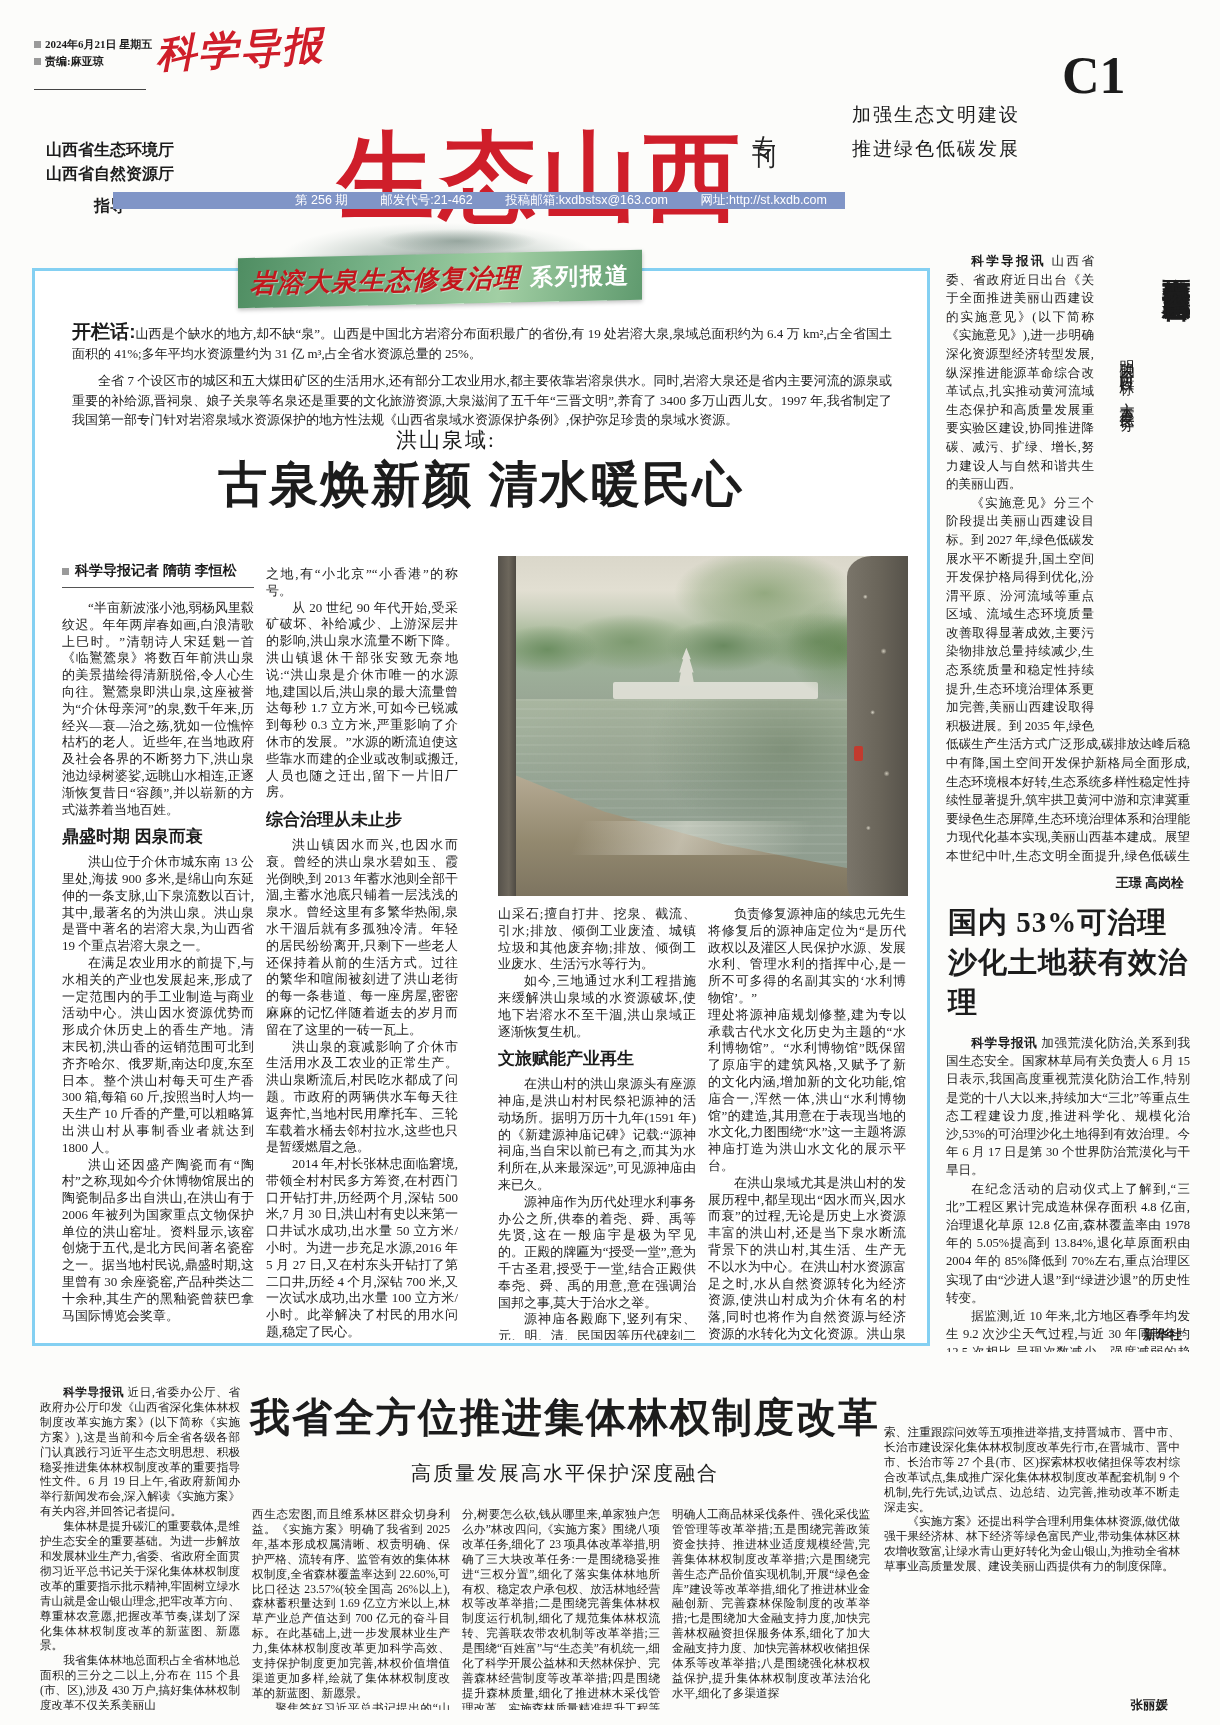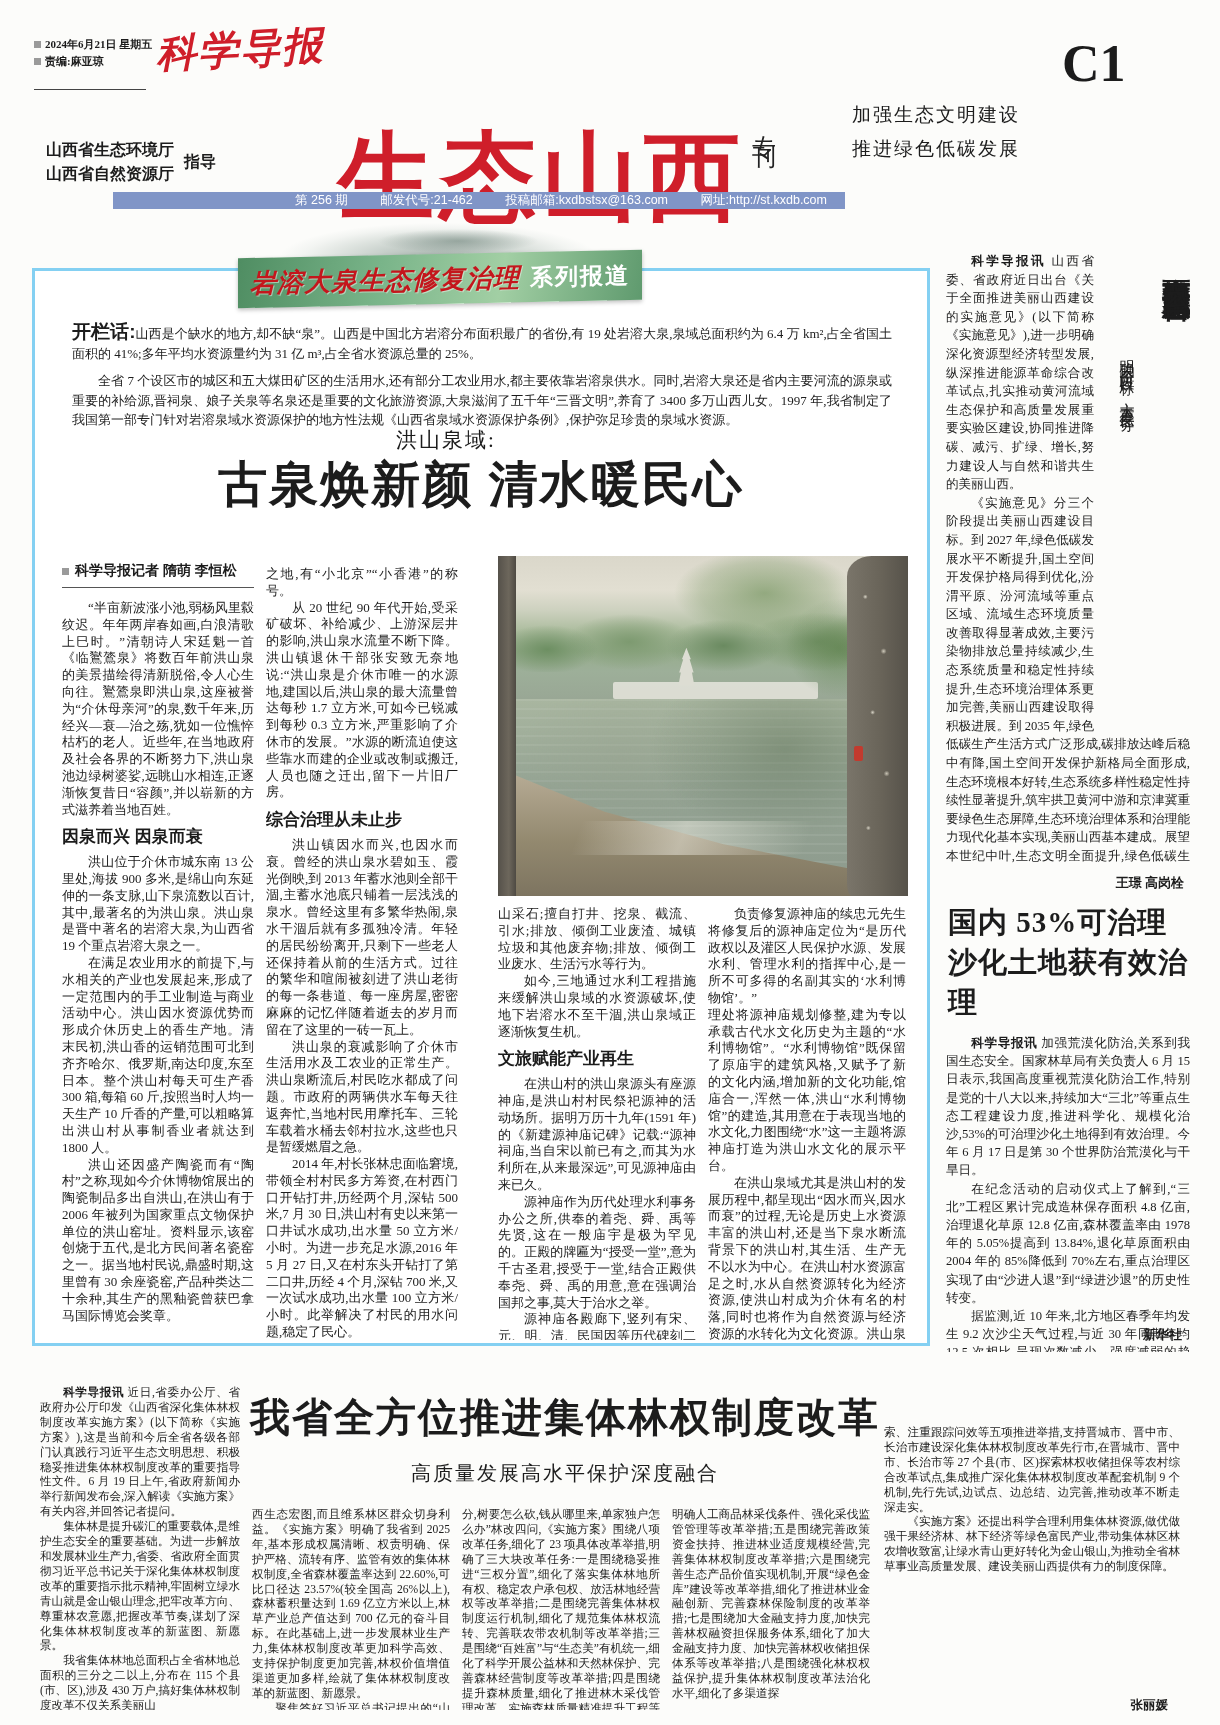--- a/index.html
+++ b/index.html
@@ -7,29 +7,29 @@
         font-family:"Liberation Serif","DejaVu Serif",serif;color:#1c1c1c;overflow:hidden;}
   .sans{font-family:"Liberation Sans","DejaVu Sans",sans-serif;}
 
   
   .date-block{position:absolute;left:34px;top:36px;width:112px;font-size:11px;line-height:17px;
               border-bottom:1.5px solid #444;padding-bottom:19px;font-weight:bold;}
   .date-block .row{display:flex;align-items:center;gap:4px;white-space:nowrap;}
   .sq{display:inline-block;width:7px;height:7px;background:#9a9a9a;flex:0 0 auto;}
   .logo{position:absolute;left:156px;top:22px;font-size:40px;font-weight:900;color:var(--brand-red,#cf1e2a);
         font-style:italic;transform:rotate(-3deg);letter-spacing:2px;}
-  .guidance{position:absolute;left:46px;top:138px;display:flex;align-items:center;gap:10px;}
+  .guidance{position:absolute;left:46px;top:138px;display:flex;align-items:center;gap:10px;flex-direction:column;}
   .guidance .glines{font-size:16px;font-weight:bold;line-height:24px;}
   .guidance .gsuffix{font-size:16px;font-weight:bold;}
   .big-title{position:absolute;left:338px;top:66px;font-size:96px;font-weight:900;
              color:var(--brand-red,#cf1e2a);letter-spacing:6px;line-height:1;}
   .zhuan{position:absolute;left:748px;top:116px;writing-mode:vertical-rl;font-size:24px;
          letter-spacing:10px;color:#222;}
   .slogan{position:absolute;left:852px;top:98px;font-size:19px;line-height:34px;letter-spacing:2px;}
-  .page-code{position:absolute;left:1062px;top:34px;font-size:52px;font-weight:bold;}
+  .page-code{position:absolute;left:1062px;top:46px;font-size:52px;font-weight:bold;}
   .infobar{position:absolute;left:113px;top:192px;width:732px;height:17px;background:var(--bar-blue,#8095c7);
            color:#fff;font-size:12.5px;display:flex;align-items:center;justify-content:space-between;
            padding:0 18px 0 182px;box-sizing:border-box;white-space:nowrap;}
 
   
   .main-box{position:absolute;left:32px;top:268px;width:898px;height:1078px;border:3px solid var(--box-border,#84d0f2);
             box-sizing:border-box;background:#fff;}
   .banner{position:absolute;left:238px;top:224px;width:404px;height:82px;z-index:3;}
   .banner-mist{position:absolute;left:36px;top:-6px;width:330px;height:40px;border-radius:50% 50% 10% 10%;
     background:radial-gradient(55% 100% at 50% 100%,rgba(92,116,106,.55),rgba(140,160,150,.28) 55%,rgba(185,198,192,.14) 75%,transparent 88%);}
@@ -184,21 +184,21 @@
 
   <div class="kicker">洪山泉域:</div>
   <div class="headline">古泉焕新颜  清水暖民心</div>
   <div class="byline">
     <span class="sq"></span>
     <span>科学导报记者 隋萌 李恒松</span>
   </div>
 
   <div class="ncol col1">
       <p class="para">“半亩新波涨小池,弱杨风里縠纹迟。年年两岸春如画,白浪清歌上巳时。”清朝诗人宋廷魁一首《临鸑鷟泉》将数百年前洪山泉的美景描绘得清新脱俗,令人心生向往。鸑鷟泉即洪山泉,这座被誉为“介休母亲河”的泉,数千年来,历经兴—衰—治之殇,犹如一位憔悴枯朽的老人。近些年,在当地政府及社会各界的不断努力下,洪山泉池边绿树婆娑,远眺山水相连,正逐渐恢复昔日“容颜”,并以崭新的方式滋养着当地百姓。</p>
-      <h3 class="subhead">因泉而兴 因泉而衰</h3>
+      <h3 class="subhead">鼎盛时期 因泉而衰</h3>
       <p class="para">洪山位于介休市城东南 13 公里处,海拔 900 多米,是绵山向东延伸的一条支脉,山下泉流数以百计,其中,最著名的为洪山泉。洪山泉是晋中著名的岩溶大泉,为山西省 19 个重点岩溶大泉之一。</p>
       <p class="para">在满足农业用水的前提下,与水相关的产业也发展起来,形成了一定范围内的手工业制造与商业活动中心。洪山因水资源优势而形成介休历史上的香生产地。清末民初,洪山香的运销范围可北到齐齐哈尔、俄罗斯,南达印度,东至日本。整个洪山村每天可生产香 300 箱,每箱 60 斤,按照当时人均一天生产 10 斤香的产量,可以粗略算出洪山村从事制香业者就达到 1800 人。</p>
       <p class="para">洪山还因盛产陶瓷而有“陶村”之称,现如今介休博物馆展出的陶瓷制品多出自洪山,在洪山有于 2006 年被列为国家重点文物保护单位的洪山窑址。资料显示,该窑创烧于五代,是北方民间著名瓷窑之一。据当地村民说,鼎盛时期,这里曾有 30 余座瓷窑,产品种类达二十余种,其生产的黑釉瓷曾获巴拿马国际博览会奖章。</p>
     </div>
   <div class="ncol col2">
       <p class="para cont">之地,有“小北京”“小香港”的称号。</p>
       <p class="para">从 20 世纪 90 年代开始,受采矿破坏、补给减少、上游深层井的影响,洪山泉水流量不断下降。洪山镇退休干部张安致无奈地说:“洪山泉是介休市唯一的水源地,建国以后,洪山泉的最大流量曾达每秒 1.7 立方米,可如今已锐减到每秒 0.3 立方米,严重影响了介休市的发展。”水源的断流迫使这些靠水而建的企业或改制或搬迁,人员也随之迁出,留下一片旧厂房。</p>
       <h3 class="subhead">综合治理从未止步</h3>
       <p class="para">洪山镇因水而兴,也因水而衰。曾经的洪山泉水碧如玉、霞光倒映,到 2013 年蓄水池则全部干涸,主蓄水池底只铺着一层浅浅的泉水。曾经这里有多繁华热闹,泉水干涸后就有多孤独冷清。年轻的居民纷纷离开,只剩下一些老人还保持着从前的生活方式。过往的繁华和喧闹被刻进了洪山老街的每一条巷道、每一座房屋,密密麻麻的记忆伴随着逝去的岁月而留在了这里的一砖一瓦上。</p>
       <p class="para">洪山泉的衰减影响了介休市生活用水及工农业的正常生产。洪山泉断流后,村民吃水都成了问题。市政府的两辆供水车每天往返奔忙,当地村民用摩托车、三轮车载着水桶去邻村拉水,这些也只是暂缓燃眉之急。</p>

